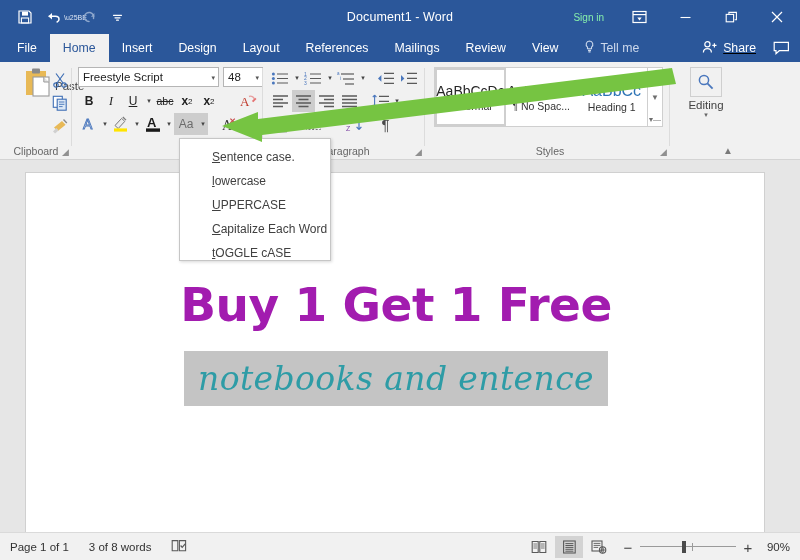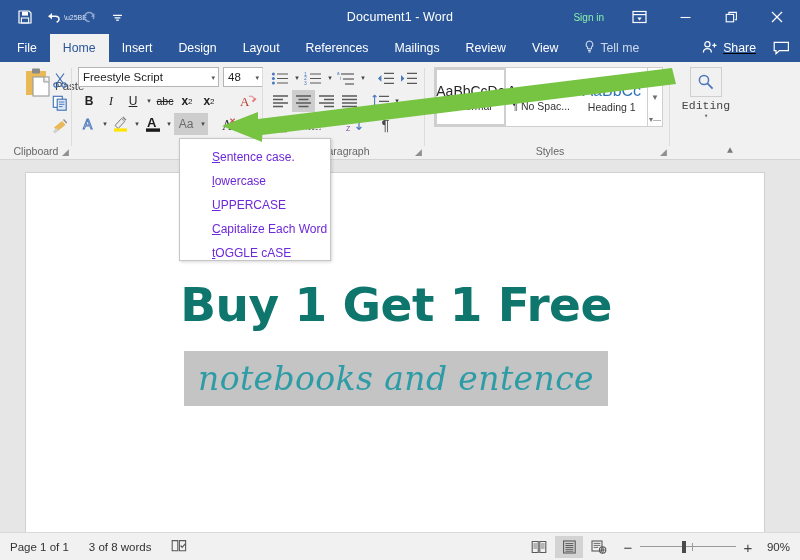--- a/index.html
+++ b/index.html
@@ -122,54 +122,54 @@
   .style-name { font-size: 10.5px; color: #333; white-space: nowrap; }
   .style-scroll {
     position: absolute; left: 218px; top: 5px; width: 15px; height: 60px;
     border: 1px solid #cfcfcf; border-left: none; background: #fff;
     display: flex; flex-direction: column; justify-content: space-between; align-items: center;
     padding: 2px 0;
   }
   .ss-btn { font-size: 8px; color: #6f6f6f; }
 
   
-  .editgrp { left: 671px; width: 70px; font-family: Liberation Mono, monospace; }
+  .editgrp { left: 671px; width: 70px; }
   .edit-btn {
     position: absolute; left: 12px; top: 5px; width: 46px;
     display: flex; flex-direction: column; align-items: center;
   }
   .edit-icobox { width: 32px; height: 30px; border: 1px solid #cfcfcf; display: flex; align-items: center; justify-content: center; }
   .edit-label { font-size: 11.5px; color: #444; margin-top: 2px; }
   .collapse-ribbon { position: absolute; right: 8px; bottom: 4px; font-size: 10px; color: #7a7a7a; }
 
   
   .case-menu {
     position: absolute; left: 179px; top: 138px; width: 152px; height: 123px;
     background: #fff; border: 1px solid #c6c6c6; z-index: 40;
     box-shadow: 1px 1px 3px rgba(0,0,0,.16);
     padding: 6px 0;
   }
   .case-item {
     height: 24px; display: flex; align-items: center; padding-left: 32px;
-    font-size: 12px; color: #6d28d9;
+    font-size: 12px; color: #404040;
   }
   .case-item u { text-decoration: underline; }
 
   
   .docarea {
     position: absolute; left: 0; top: 160px; width: 800px; height: 372px;
     background: #e6e6e6;
   }
   .page {
     position: absolute; left: 25px; top: 12px; width: 740px; height: 372px;
     background: #fff; border: 1px solid #d0d0d0; border-bottom: none;
   }
   .head-line {
     position: absolute; left: 0; top: 104px; width: 740px; text-align: center;
-    font-size: 47px; font-weight: bold; color: #0f766e; letter-spacing: -.5px;
+    font-size: 47px; font-weight: bold; color: #a21caf; letter-spacing: -.5px;
     font-family: "DejaVu Sans", sans-serif;
   }
   .sub-line {
     position: absolute; left: 0; top: 178px; width: 740px; text-align: center;
   }
   .sub-hl {
     display: inline-block; background: #c4c4c4; color: #2e9ca6;
     font-size: 33px; font-style: italic; padding: 8px 14px;
     font-family: "DejaVu Serif", serif; letter-spacing: .4px;
   }

